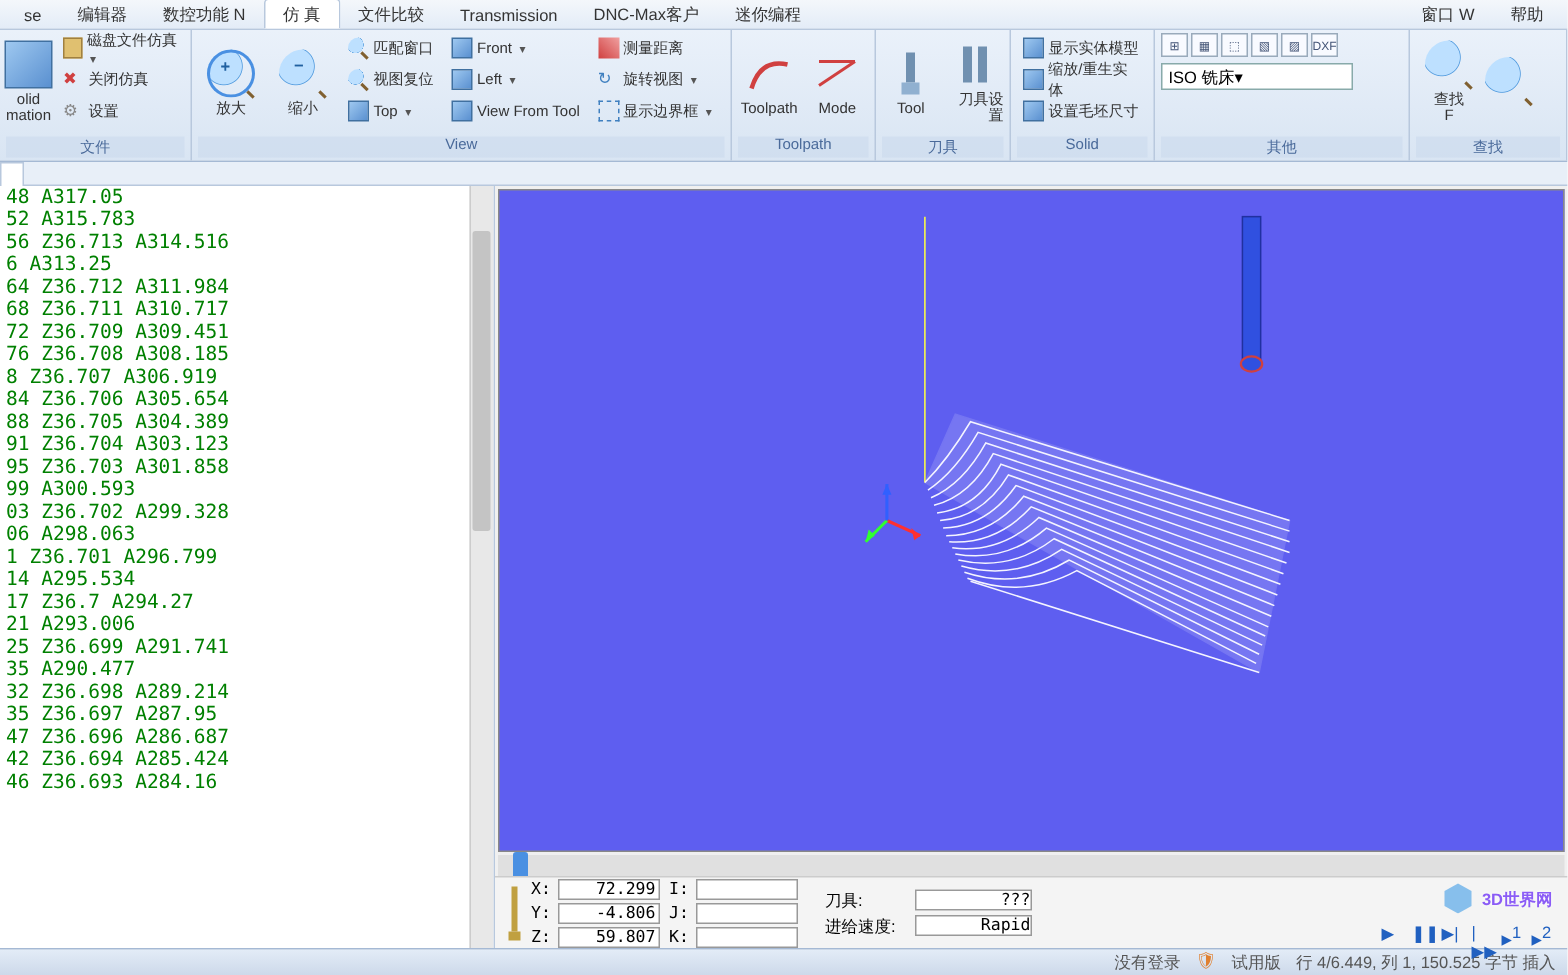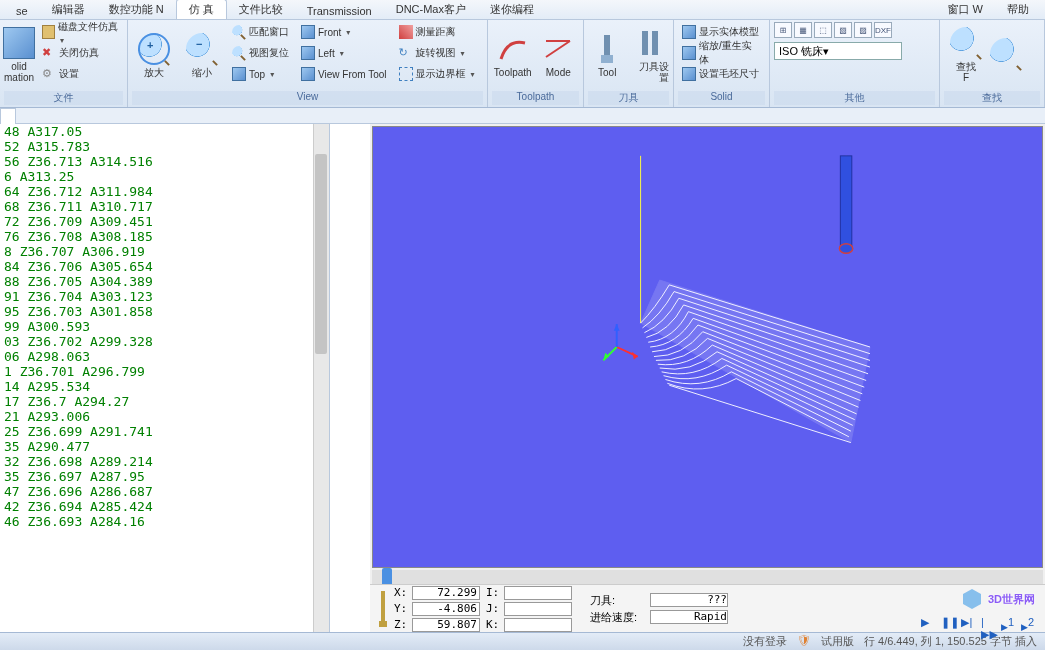--- a/index.html
+++ b/index.html
@@ -22,21 +22,21 @@
 .smallbtn { display: flex; align-items: center; height: 20px; padding: 0 4px; cursor: pointer; gap: 3px; }
 .smallbtn .icon { width: 14px; height: 14px; }
 .smallbtn .lbl { font-size: 10px; color: #333; }
 .col { display: flex; flex-direction: column; gap: 1px; }
 
 
 .tabrow { height: 16px; background: #e8eff8; border-bottom: 1px solid #b8c8dd; display: flex; }
 .tab { width: 16px; height: 16px; background: #fff; border: 1px solid #b8c8dd; border-bottom: none; }
 
 
-.main { flex: 1; display: flex; min-height: 0; gap: 40px; }
+.main { flex: 1; display: flex; min-height: 0; }
 .codepane { width: 330px; background: #fff; overflow: hidden; position: relative; border-right: 1px solid #b8c8dd; }
 .codepane .scroll { position: absolute; right: 0; top: 0; bottom: 0; width: 16px; background: #e8e8e8; border-left: 1px solid #ccc; }
 .codepane .thumb { position: absolute; right: 2px; top: 30px; width: 12px; height: 200px; background: #c4c4c4; border-radius: 2px; }
 .codeline { font-family: "Consolas", monospace; font-size: 13px; color: #008000; white-space: pre; padding-left: 4px; line-height: 15px; }
 
 .viewpane { flex: 1; display: flex; flex-direction: column; background: #f0f0f0; }
 .viewport { flex: 1; background: #5e5ef0; position: relative; margin: 2px; border: 1px solid #888; }
 .viewport svg { width: 100%; height: 100%; position: absolute; }
 
 .progress { height: 14px; background: #e0e0e0; margin: 0 2px; position: relative; }

